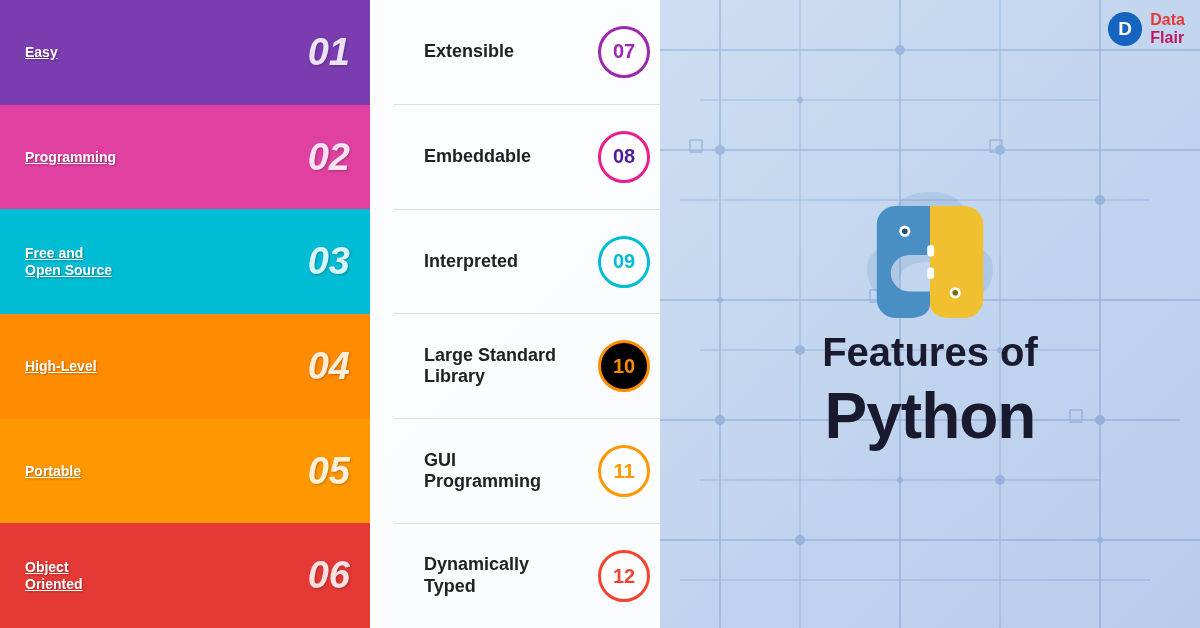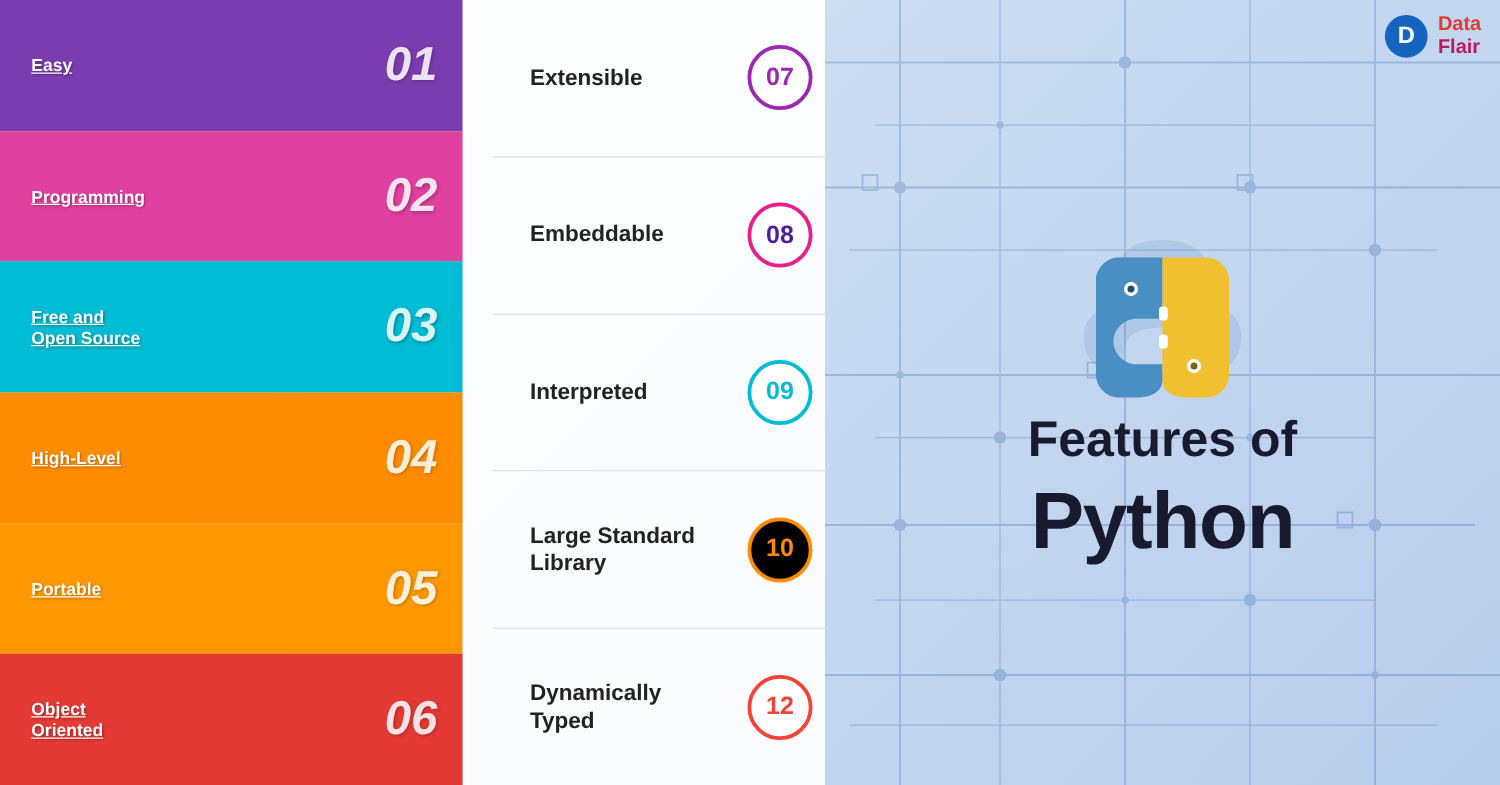--- a/index.html
+++ b/index.html
@@ -296,20 +296,25 @@
       <span class="feature-row-right-label">Interpreted</span>
       <div class="circle-num circle-cyan">09</div>
     </div>
 
     <div class="feature-row-right">
       <span class="feature-row-right-label" style="white-space: pre-line;">Large Standard
 Library</span>
       <div class="circle-num circle-orange">10</div>
     </div>
 
+    <div class="feature-row-right">
+      <span class="feature-row-right-label" style="white-space: pre-line;">GUI
+Programming</span>
+      <div class="circle-num circle-orange2">11</div>
+    </div>
 
     <div class="feature-row-right">
       <span class="feature-row-right-label" style="white-space: pre-line;">Dynamically
 Typed</span>
       <div class="circle-num circle-red">12</div>
     </div>
 
   </div>
 
   <div class="right-panel">

